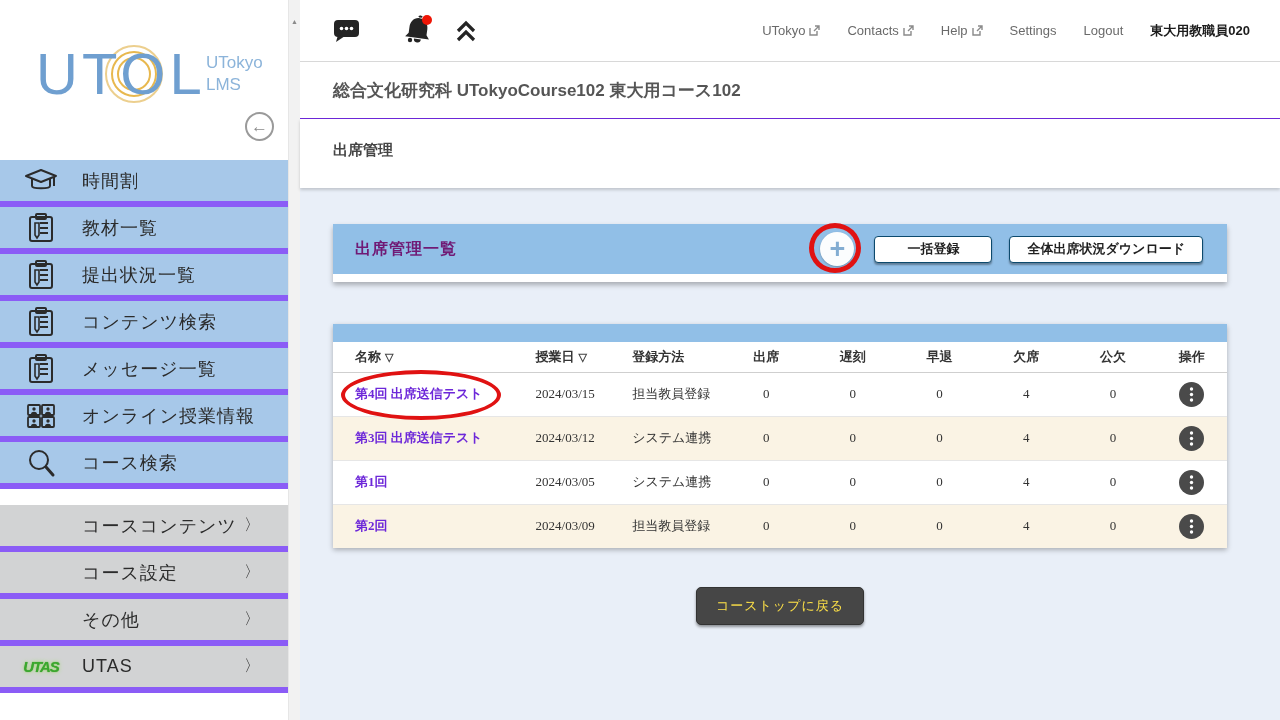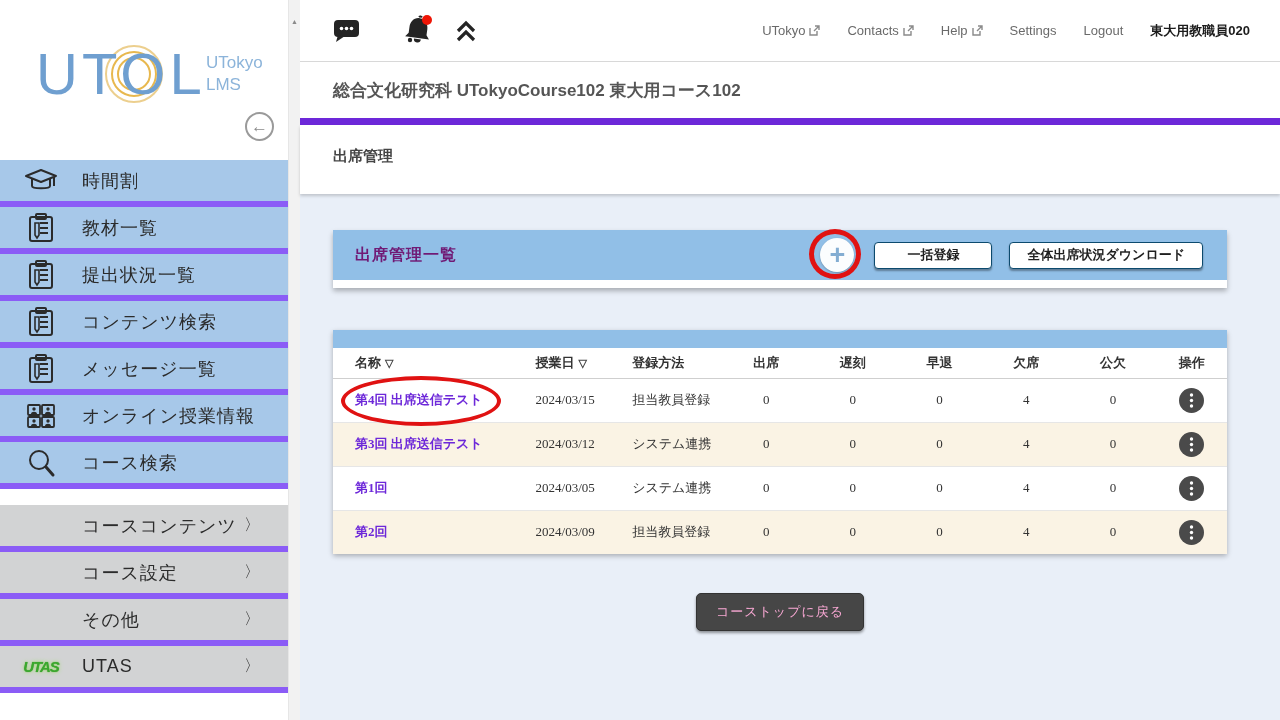--- a/index.html
+++ b/index.html
@@ -36,21 +36,21 @@
   .main { flex:1; display:flex; flex-direction:column; background:#e9eff8; }
   .topbar { height:62px; background:#fff; border-bottom:1px solid #d8d8d8;
     display:flex; align-items:center; padding:0 30px 0 33px; flex:none; }
   .tb-icon { cursor:pointer; display:inline-flex; align-items:center; }
   .tb-icon + .tb-icon { margin-left:34px; }
   .top-links { margin-left:auto; display:flex; align-items:center; gap:27px; }
   .top-link { font-size:13px; color:#6a6a6a; cursor:pointer; display:inline-flex;
     align-items:center; gap:4px; text-decoration:none; }
   .user-name { font-size:13px; font-weight:bold; color:#1c1c1c; cursor:pointer; }
 
-  .course-band { background:#fff; border-bottom:7px solid #6d28d9; padding:17px 0 16px 33px; flex:none; }
+  .course-band { background:#fff; border-bottom:1px solid #6d28d9; padding:17px 0 16px 33px; flex:none; }
   .course-title { font-size:17px; font-weight:bold; color:#555; }
   .section-band { background:#fff; padding:22px 0 28px 33px;
     box-shadow:0 2px 3px rgba(0,0,0,.18); flex:none; position:relative; z-index:2; }
   .section-title { font-size:15px; font-weight:bold; color:#454545; }
 
   .content { padding:36px 53px 0 33px; }
 
   
   .list-card { box-shadow:0 3px 5px rgba(0,0,0,.28); }
   .list-head { height:50px; background:#91bfe7; display:flex; align-items:center;
@@ -82,21 +82,21 @@
   .sort { font-size:11px; color:#444; margin-left:4px; cursor:pointer; }
   .name-link { color:#6d28d9; font-weight:bold; cursor:pointer; text-decoration:none;margin-top:40px; }
   .name-cellwrap { position:relative; display:inline-block; }
   .ring-name { left:-14px; top:-15px; width:160px; height:50px; border:4px solid #e01212; }
   .kebab-btn { width:25px; height:25px; border:none; border-radius:50%; background:#4a4a4a;
     cursor:pointer; display:inline-flex; align-items:center; justify-content:center;
     color:#fff; font-size:13px; line-height:1; }
   .kebab-btn svg { display:block; }
 
   .back-wrap { text-align:center; margin-top:39px; }
-  .btn-dark { background:#464646; color:#f9a8d4; border:1px solid #333; border-radius:5px;
+  .btn-dark { background:#464646; color:#fde047; border:1px solid #333; border-radius:5px;
     font-size:13px; padding:9px 19px; cursor:pointer; box-shadow:0 2px 3px rgba(0,0,0,.4);
     font-family:inherit; letter-spacing:1px; }
 </style>
 </head>
 <body>
 
 <div class="app">
 
   <aside class="sidebar">
     <div class="logo-area">

